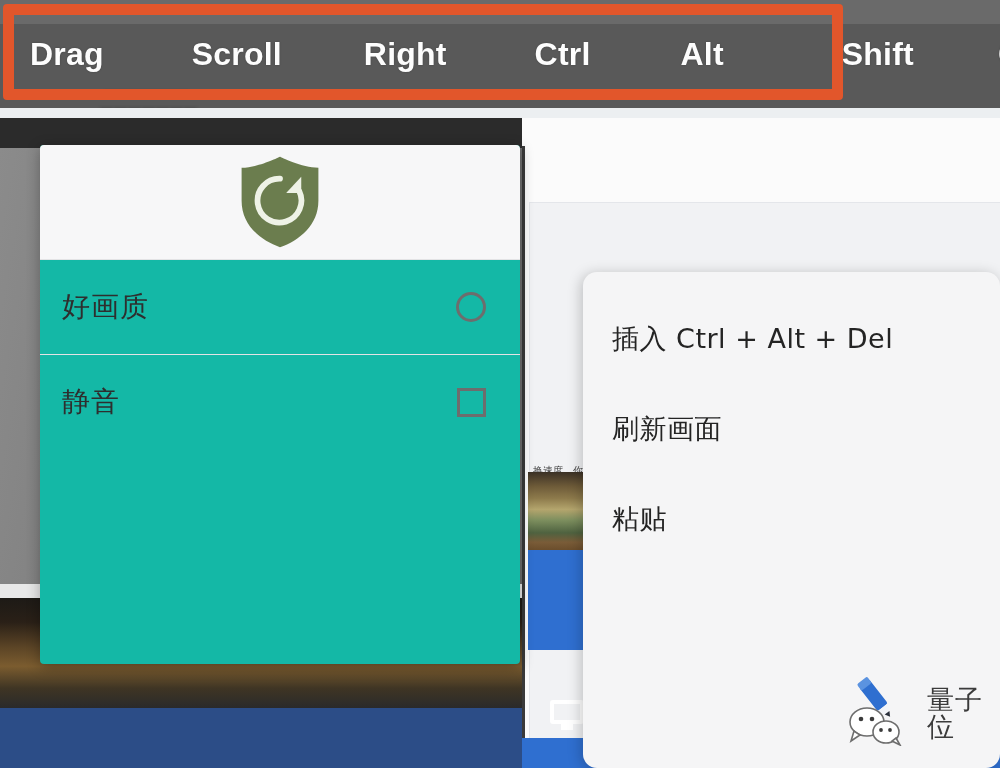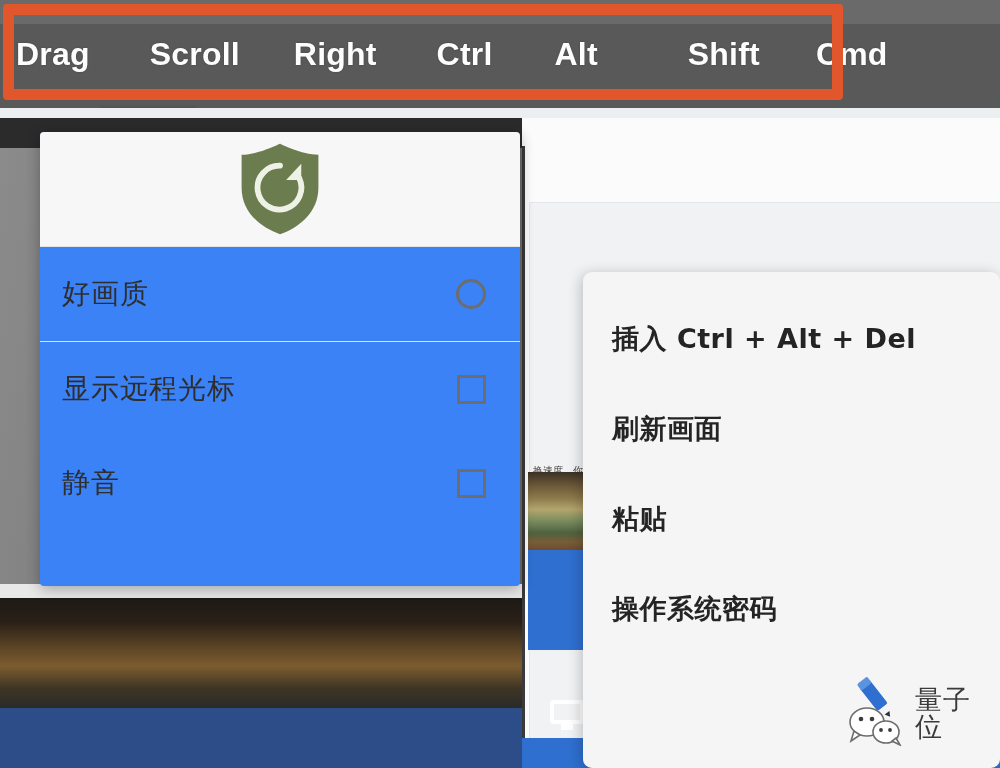--- a/index.html
+++ b/index.html
@@ -60,21 +60,21 @@
     gap: 0px;
   }
   .tb-key {
     color: #fdfdfd;
     font-size: 32px;
     font-weight: 700;
     letter-spacing: 0.2px;
     line-height: 1;
     white-space: nowrap;
     text-shadow: 0 0 2px rgba(0,0,0,0.25);
-    padding: 4px 2px;
+    padding: 4px 16px;
   }
   .tb-key[data-name="toolbar-key-drag"]   { margin-left: 6px;  margin-right: 56px; }
   .tb-key[data-name="toolbar-key-scroll"] { margin-right: 50px; }
   .tb-key[data-name="toolbar-key-right"]  { margin-right: 56px; }
   .tb-key[data-name="toolbar-key-ctrl"]   { margin-right: 58px; }
   .tb-key[data-name="toolbar-key-alt"]    { margin-right: 58px; }
   .tb-key[data-name="toolbar-key-shift"]  { margin-right: 52px; margin-left: 28px; }
 
   
   #highlight-box {
@@ -202,23 +202,23 @@
   }
   #bg-bottom-blue {
     position: absolute;
     left: 522px; top: 620px; width: 478px; height: 30px;
     background: #2f6fd0;
   }
 
   
   #quality-dialog {
     position: absolute;
-    left: 40px; top: 132px;
-    width: 480px; height: 454px;
-    background: #3b82f6;
+    left: 40px; top: 145px;
+    width: 480px; height: 519px;
+    background: #14b8a6;
     border-radius: 4px;
     box-shadow: 0 3px 14px rgba(0,0,0,0.30);
     overflow: hidden;
   }
   #quality-header {
     height: 115px;
     display: flex;
     align-items: center;
     justify-content: center;
     border-bottom: 1px solid #e3e3e5;
@@ -272,46 +272,45 @@
     background: transparent;
     flex: 0 0 auto;
   }
 
   
   #context-menu {
     position: absolute;
     left: 583px; top: 272px;
     width: 417px; height: 496px;
     background: #f5f5f6;
-    border-radius: 9px;
+    border-radius: 14px;
     box-shadow: -2px 2px 14px rgba(0,0,0,0.22);
     padding-top: 22px;
     overflow: hidden;
-    font-weight: bold;
   }
   .cm-item {
     height: 90px;
     display: flex;
     align-items: center;
     padding-left: 29px;
     font-size: 27px;
     color: #242424;
     letter-spacing: 0.5px;
     font-family: "DejaVu Sans", "Liberation Sans", sans-serif;
     white-space: nowrap;
   }
 
   
   #watermark {
     position: absolute;
     left: 845px; top: 668px;
     width: 150px; height: 78px;
     display: flex;
     align-items: flex-end;
-    gap: 8px;
+    gap: 20px;
     pointer-events: none;
   }
   #wm-logo { position: relative; width: 62px; height: 72px; }
   #wm-text {
     font-size: 27px;
     color: #3b3b3b;
     font-family: "DejaVu Sans", "Liberation Sans", sans-serif;
     letter-spacing: 1px;
     line-height: 1;
     padding-bottom: 6px;
@@ -386,36 +385,31 @@
     <div class="q-section" data-name="quality-options-group">
       <div class="q-row" data-name="quality-option-row-good">
         <span class="q-label" data-name="quality-option-label">好画质</span>
         <span class="radio" data-name="radio-button-good-quality"></span>
       </div>
     </div>
 
     <div id="q-divider" data-name="quality-dialog-divider"></div>
 
     <div class="q-section" data-name="quality-toggles-group">
-      <div class="q-row" data-name="toggle-row-show-remote-cursor">
-        <span class="q-label" data-name="toggle-label">显示远程光标</span>
-        <span class="checkbox" data-name="checkbox-show-remote-cursor"></span>
-      </div>
       <div class="q-row" data-name="toggle-row-mute">
         <span class="q-label" data-name="toggle-label">静音</span>
         <span class="checkbox" data-name="checkbox-mute"></span>
       </div>
     </div>
   </div>
 
   <div id="context-menu" data-name="remote-actions-context-menu">
     <div class="cm-item" data-name="menu-item-insert-ctrl-alt-del">插入 Ctrl + Alt + Del</div>
     <div class="cm-item" data-name="menu-item-refresh-screen">刷新画面</div>
     <div class="cm-item" data-name="menu-item-paste">粘贴</div>
-    <div class="cm-item" data-name="menu-item-os-password">操作系统密码</div>
   </div>
 
   <div id="watermark" data-name="watermark">
     <div id="wm-logo" data-name="wechat-pencil-logo-icon">
       <svg viewBox="0 0 62 72" width="62" height="72">
 
         <g transform="rotate(-38 34 26)">
           <rect x="26" y="4" width="13" height="30" rx="2" fill="#2f6fd0"></rect>
           <rect x="26" y="0" width="13" height="8" rx="2" fill="#5b93e0"></rect>
           <polygon points="26,34 39,34 32.5,46" fill="#f2f4f8"></polygon>

